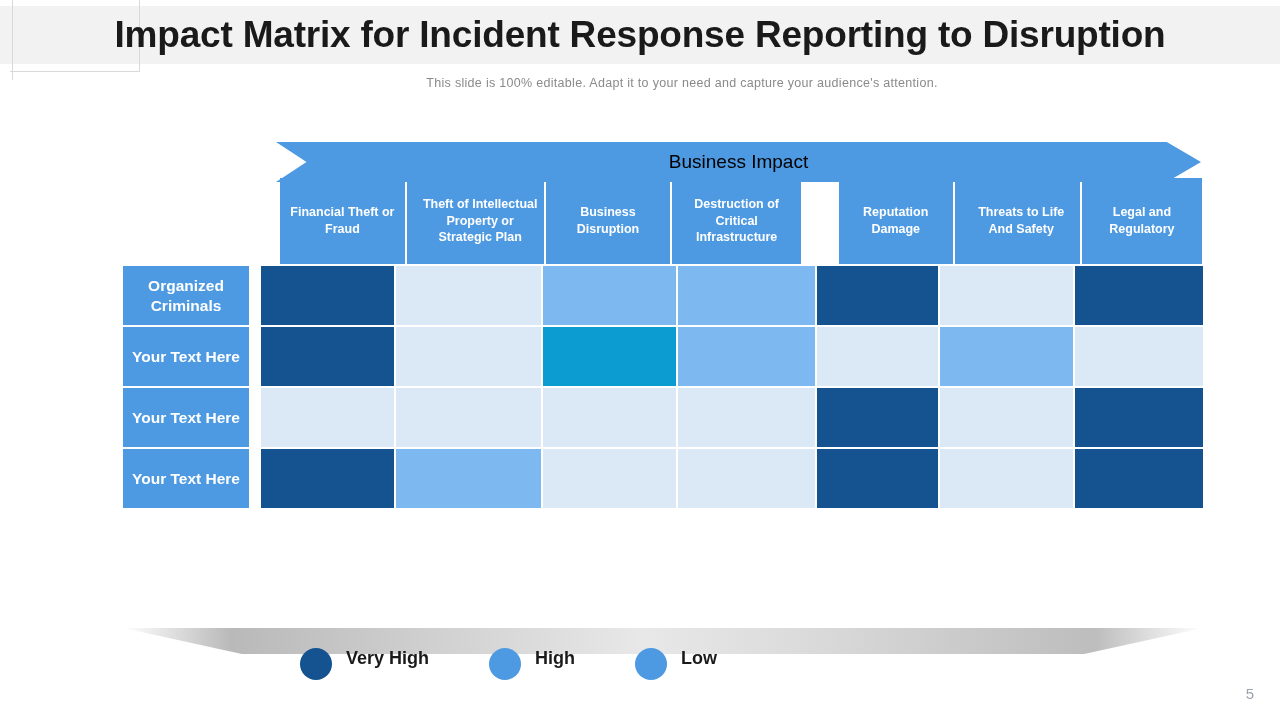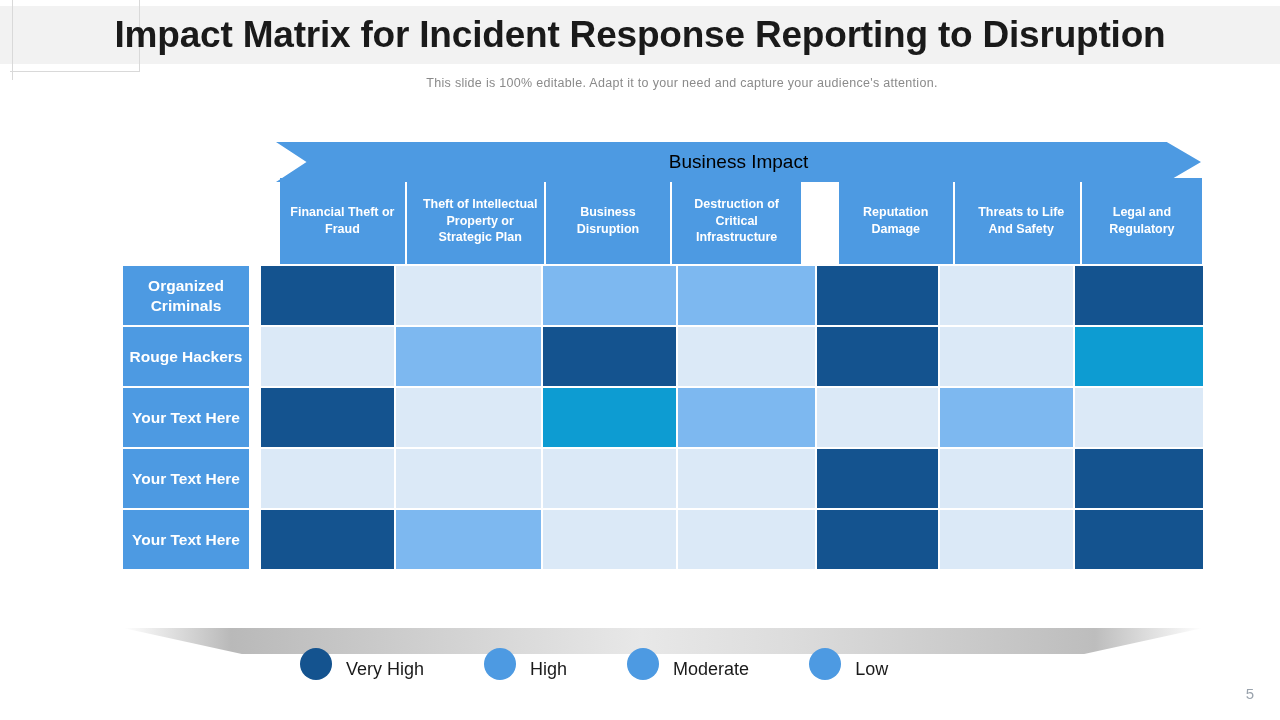--- a/index.html
+++ b/index.html
@@ -177,22 +177,23 @@
     position: absolute;
     left: 300px;
     top: 646px;
     width: 740px;
     height: 36px;
     display: flex;
     align-items: center;
   }
   .legend-item {
     display: flex;
-    align-items: flex-end;
+    align-items: flex-start;
     margin-right: 60px;
+    font-weight: bold;
   }
   .legend-dot {
     width: 32px;
     height: 32px;
     border-radius: 50%;
     margin-right: 14px;
     flex: none;
   }
   .legend-label {
     font-size: 18px;
@@ -237,32 +238,20 @@
       <div class="grid-row">
         <div class="row-label">Organized Criminals</div>
         <div class="cells">
           <div class="cell" style="background: rgb(20, 83, 143); width: 133px;"></div>
           <div class="cell" style="background: rgb(219, 233, 247); width: 145px;"></div>
           <div class="cell" style="background: rgb(125, 184, 240); width: 133px;"></div>
           <div class="cell" style="background: rgb(125, 184, 240); width: 137px;"></div>
           <div class="cell" style="background: rgb(20, 83, 143); width: 121px;"></div>
           <div class="cell" style="background: rgb(219, 233, 247); width: 133px;"></div>
           <div class="cell" style="background: rgb(20, 83, 143); width: 128px;"></div>
-        </div>
-      </div>
-      <div class="grid-row">
-        <div class="row-label">Rouge Hackers</div>
-        <div class="cells">
-          <div class="cell" style="background: rgb(219, 233, 247); width: 133px;"></div>
-          <div class="cell" style="background: rgb(125, 184, 240); width: 145px;"></div>
-          <div class="cell" style="background: rgb(20, 83, 143); width: 133px;"></div>
-          <div class="cell" style="background: rgb(219, 233, 247); width: 137px;"></div>
-          <div class="cell" style="background: rgb(20, 83, 143); width: 121px;"></div>
-          <div class="cell" style="background: rgb(219, 233, 247); width: 133px;"></div>
-          <div class="cell" style="background: rgb(13, 156, 210); width: 128px;"></div>
         </div>
       </div>
       <div class="grid-row">
         <div class="row-label">Your Text Here</div>
         <div class="cells">
           <div class="cell" style="background: rgb(20, 83, 143); width: 133px;"></div>
           <div class="cell" style="background: rgb(219, 233, 247); width: 145px;"></div>
           <div class="cell" style="background: rgb(13, 156, 210); width: 133px;"></div>
           <div class="cell" style="background: rgb(125, 184, 240); width: 137px;"></div>
           <div class="cell" style="background: rgb(219, 233, 247); width: 121px;"></div>
@@ -304,21 +293,17 @@
     <div class="legend-item">
       <span class="legend-dot" style="background: rgb(20, 83, 143);"></span>
       <span class="legend-label">Very High</span>
     </div>
     <div class="legend-item">
       <span class="legend-dot" style="background: rgb(77, 154, 226);"></span>
       <span class="legend-label">High</span>
     </div>
     <div class="legend-item">
       <span class="legend-dot" style="background: rgb(77, 154, 226);"></span>
-      <span class="legend-label">Moderate</span>
-    </div>
-    <div class="legend-item">
-      <span class="legend-dot" style="background: rgb(77, 154, 226);"></span>
       <span class="legend-label">Low</span>
     </div>
   </div>
 
 <div id="page-number">5</div>
 
 </body></html>

